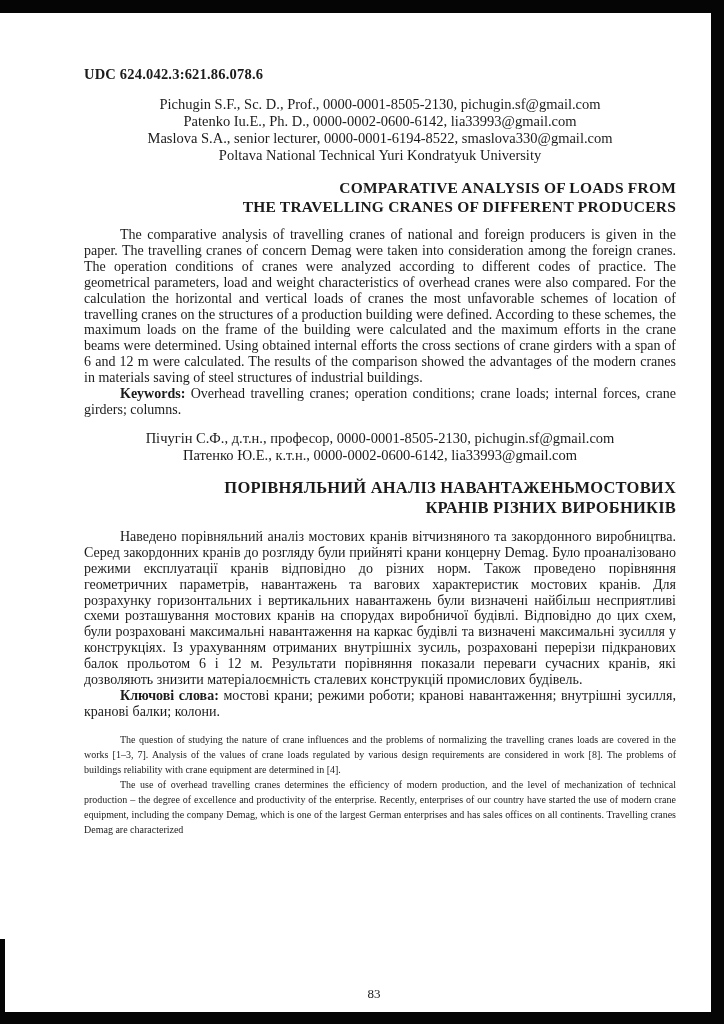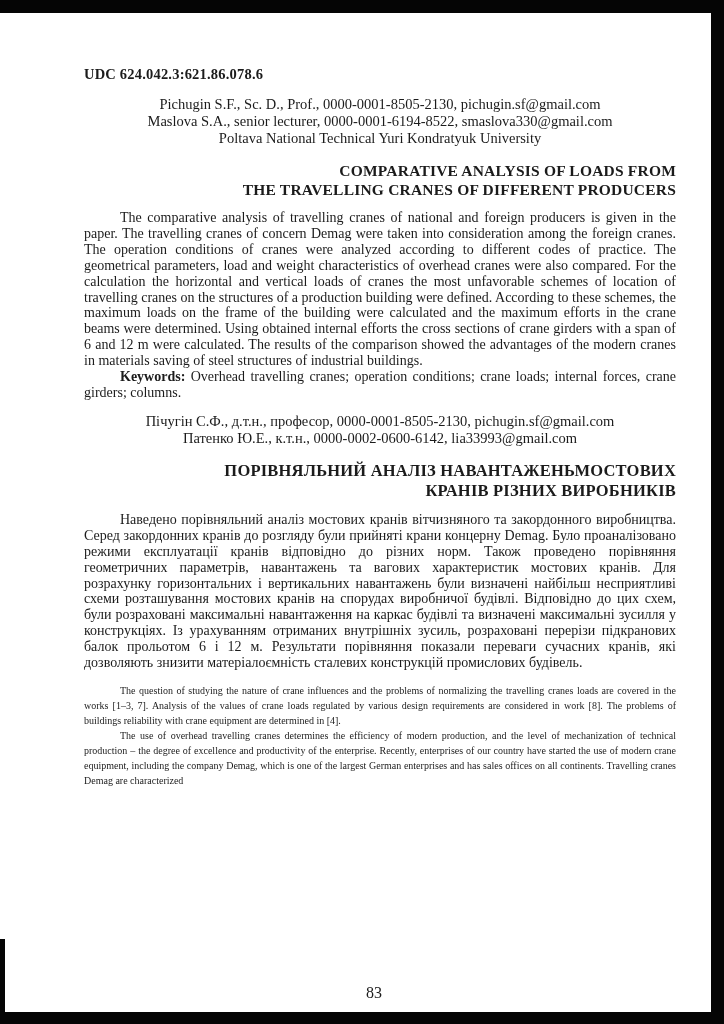--- a/index.html
+++ b/index.html
@@ -65,57 +65,59 @@
     text-align: justify;
     text-indent: 36px;
   }
 
   .page-number {
     position: absolute;
     bottom: 22px;
     left: 84px;
     width: 580px;
     text-align: center;
-    font-size: 16px;
+    font-size: 13px;
   }
 </style>
 </head>
 <body>
 
 <div class="scan scan-top"></div>
 <div class="scan scan-right"></div>
 <div class="scan scan-bottom"></div>
 <div class="scan scan-left"></div>
 
 <main class="page">
 
   <p class="udc">UDC 624.042.3:621.86.078.6</p>
 
   <section class="authors">
     <p>Pichugin S.F., Sc. D., Prof., 0000-0001-8505-2130, pichugin.sf@gmail.com</p>
+    <p>Patenko Iu.E., Ph. D., 0000-0002-0600-6142, lia33993@gmail.com</p>
     <p>Maslova S.A., senior lecturer, 0000-0001-6194-8522, smaslova330@gmail.com</p>
     <p>Poltava National Technical Yuri Kondratyuk University</p>
   </section>
 
   <h1 class="title"><span>COMPARATIVE ANALYSIS OF LOADS FROM</span><br><span>THE TRAVELLING CRANES OF DIFFERENT PRODUCERS</span></h1>
 
   <section class="abstract">
     <p>The comparative analysis of travelling cranes of national and foreign producers is given in the paper. The travelling cranes of concern Demag were taken into consideration among the foreign cranes. The operation conditions of cranes were analyzed according to different codes of practice. The geometrical parameters, load and weight characteristics of overhead cranes were also compared. For the calculation the horizontal and vertical loads of cranes the most unfavorable schemes of location of travelling cranes on the structures of a production building were defined. According to these schemes, the maximum loads on the frame of the building were calculated and the maximum efforts in the crane beams were determined. Using obtained internal efforts the cross sections of crane girders with a span of 6 and 12 m were calculated. The results of the comparison showed the advantages of the modern cranes in materials saving of steel structures of industrial buildings.</p>
     <p><span class="kw-label">Keywords:</span><span> Overhead travelling cranes; operation conditions; crane loads; internal forces, crane girders; columns.</span></p>
   </section>
 
   <section class="authors">
     <p>Пічугін С.Ф., д.т.н., професор, 0000-0001-8505-2130, pichugin.sf@gmail.com</p>
     <p>Патенко Ю.Е., к.т.н., 0000-0002-0600-6142, lia33993@gmail.com</p>
   </section>
 
   <h1 class="title title-uk"><span>ПОРІВНЯЛЬНИЙ АНАЛІЗ НАВАНТАЖЕНЬМОСТОВИХ</span><br><span>КРАНІВ РІЗНИХ ВИРОБНИКІВ</span></h1>
 
   <section class="abstract">
     <p>Наведено порівняльний аналіз мостових кранів вітчизняного та закордонного виробництва. Серед закордонних кранів до розгляду були прийняті крани концерну Demag. Було проаналізовано режими експлуатації кранів відповідно до різних норм. Також проведено порівняння геометричних параметрів, навантажень та вагових характеристик мостових кранів. Для розрахунку горизонтальних і вертикальних навантажень були визначені найбільш несприятливі схеми розташування мостових кранів на спорудах виробничої будівлі. Відповідно до цих схем, були розраховані максимальні навантаження на каркас будівлі та визначені максимальні зусилля у конструкціях. Із урахуванням отриманих внутрішніх зусиль, розраховані перерізи підкранових балок прольотом 6 і 12 м. Результати порівняння показали переваги сучасних кранів, які дозволяють знизити матеріалоємність сталевих конструкцій промислових будівель.</p>
+    <p><span class="kw-label">Ключові слова:</span><span> мостові крани; режими роботи; кранові навантаження; внутрішні зусилля, кранові балки; колони.</span></p>
   </section>
 
   <section>
     <p class="body-para">The question of studying the nature of crane influences and the problems of normalizing the travelling cranes loads are covered in the works [1–3, 7]. Analysis of the values of crane loads regulated by various design requirements are considered in work [8]. The problems of buildings reliability with crane equipment are determined in [4].</p>
     <p class="body-para">The use of overhead travelling cranes determines the efficiency of modern production, and the level of mechanization of technical production – the degree of excellence and productivity of the enterprise. Recently, enterprises of our country have started the use of modern crane equipment, including the company Demag, which is one of the largest German enterprises and has sales offices on all continents. Travelling cranes Demag are characterized</p>
   </section>
 
   <p class="page-number">83</p>
 
 </main>

